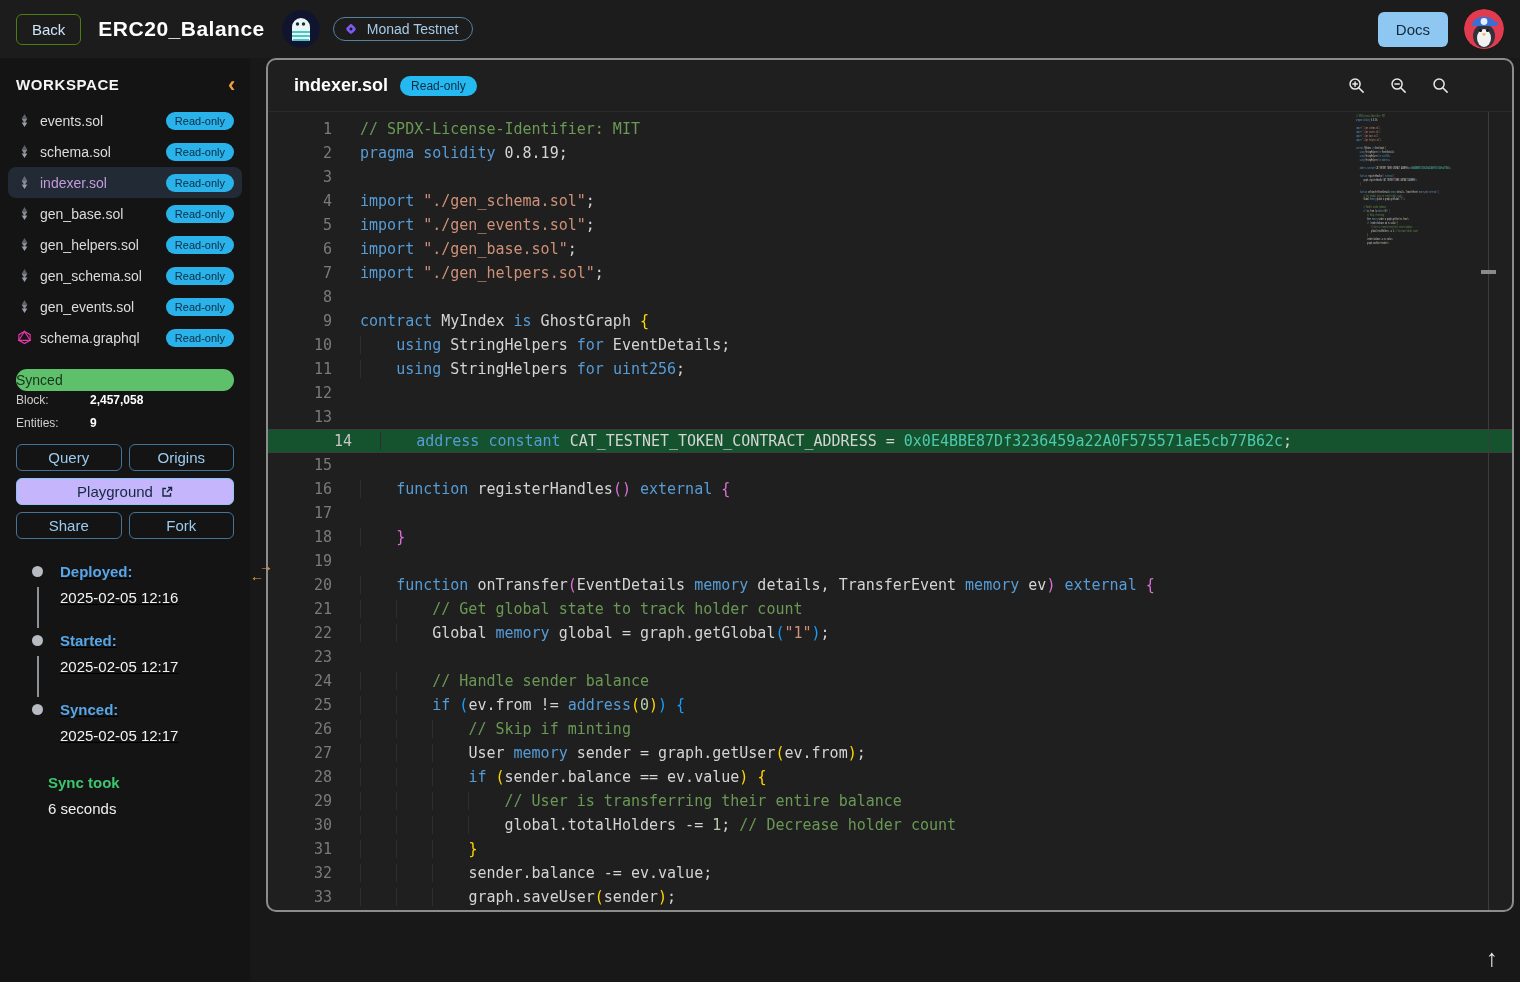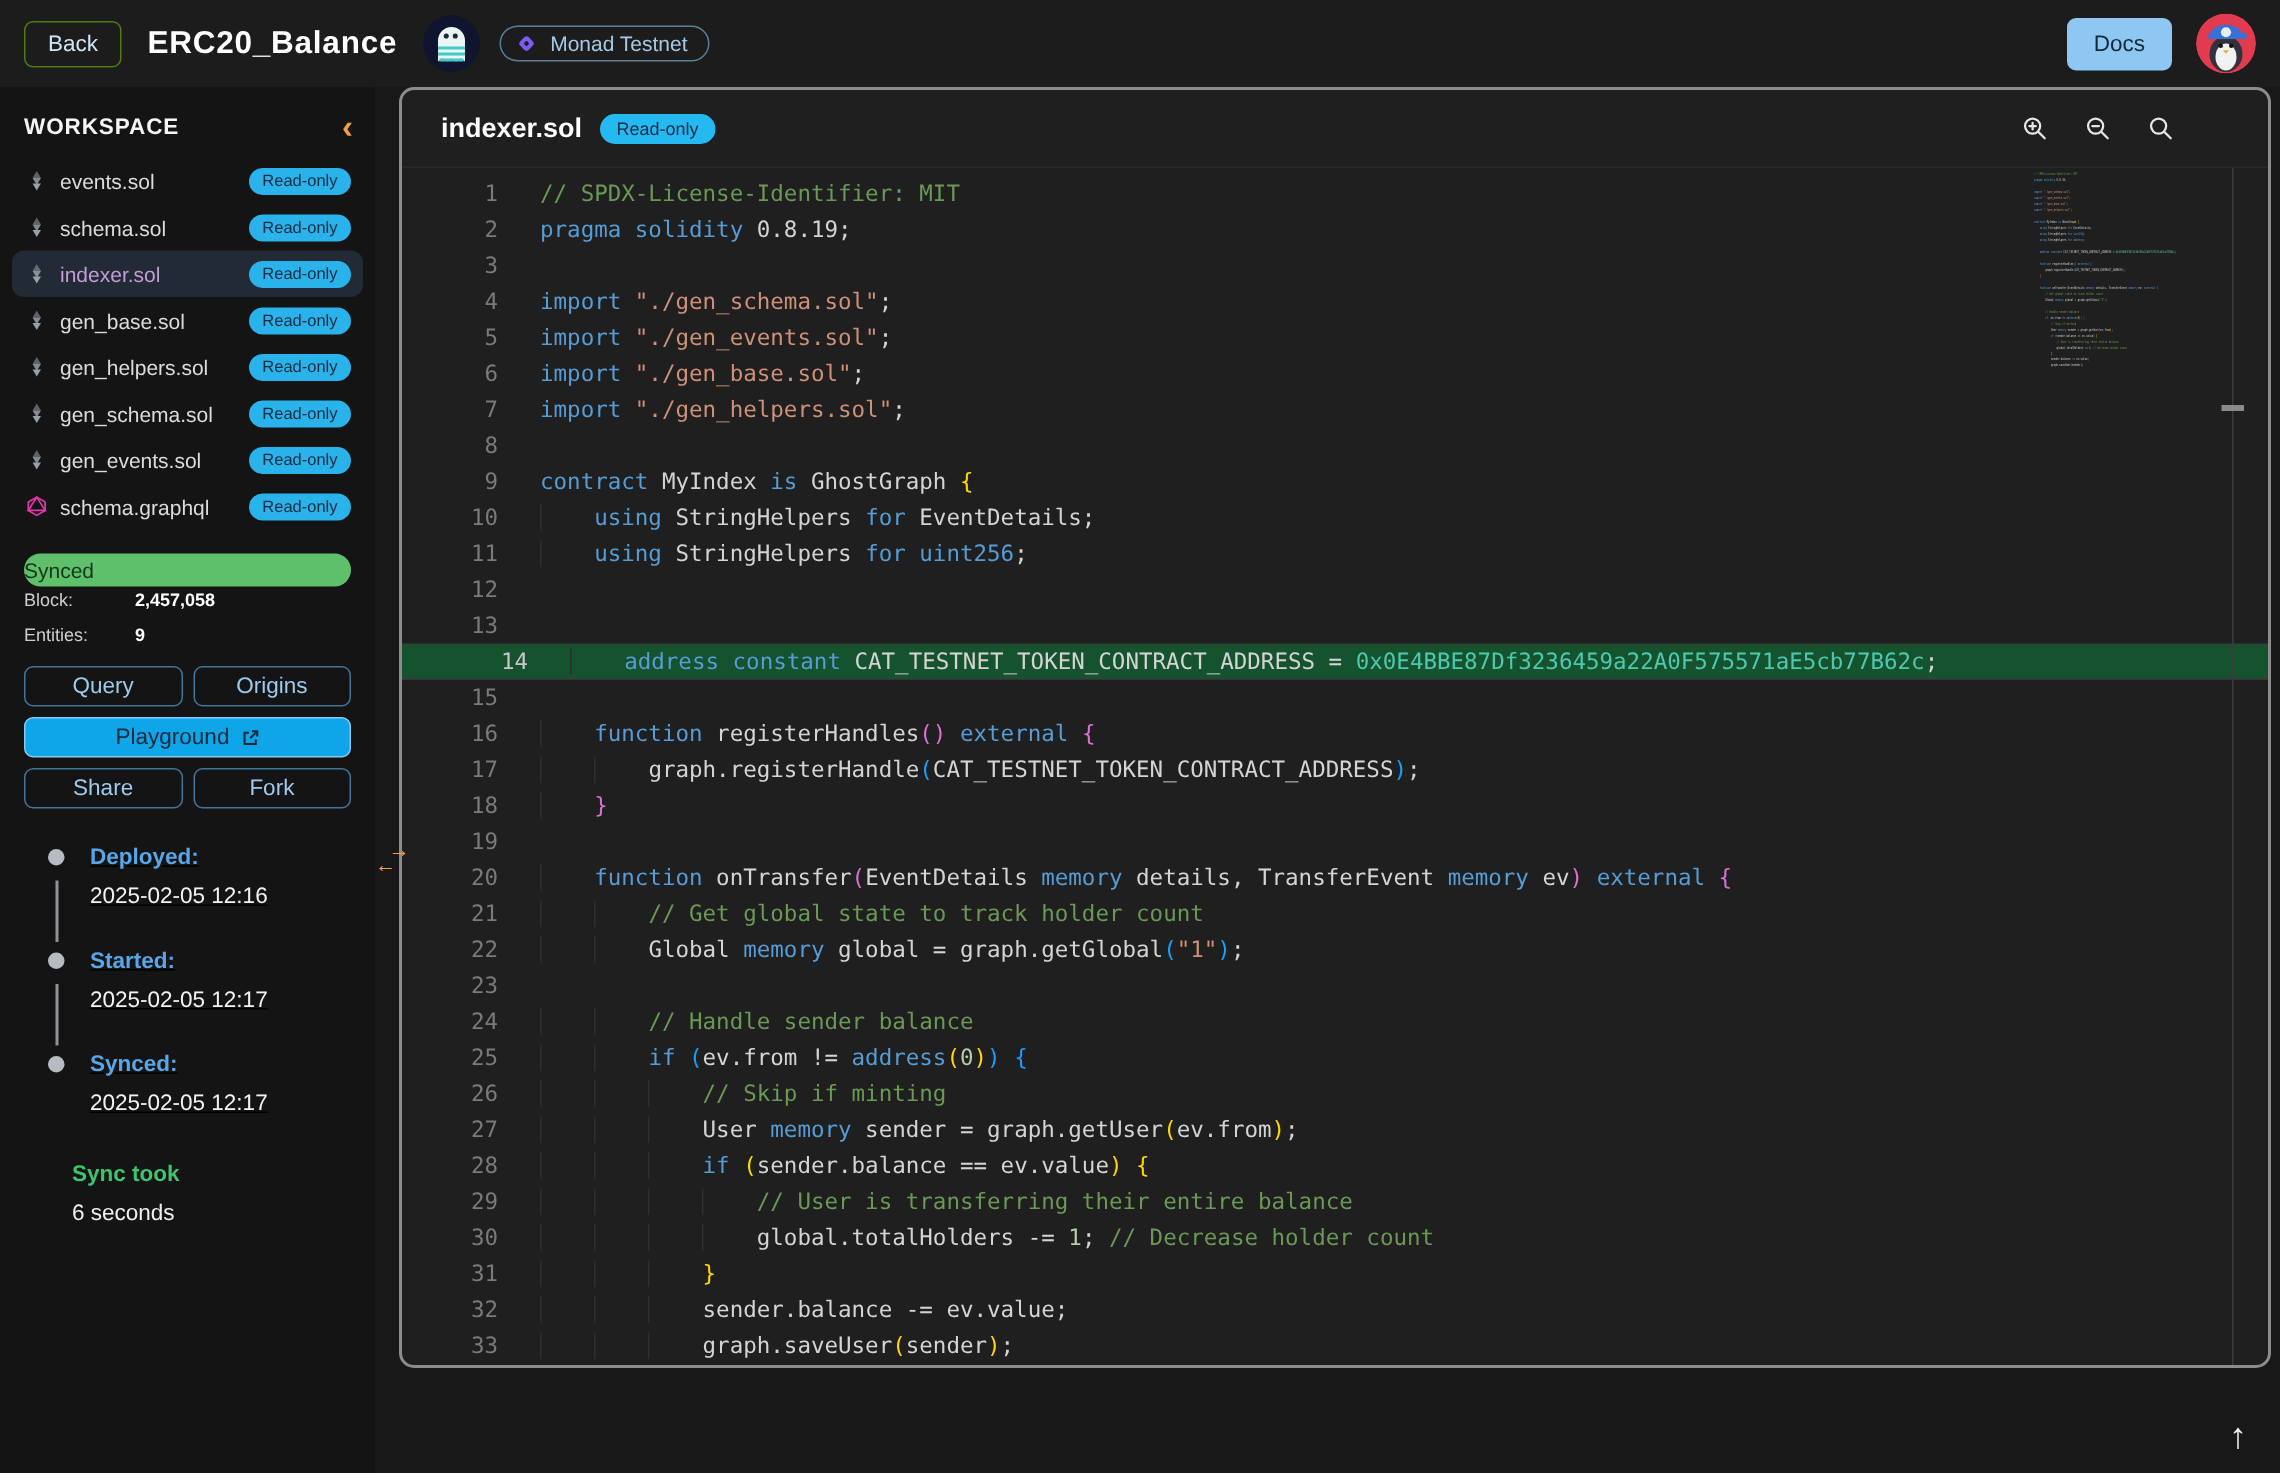--- a/index.html
+++ b/index.html
@@ -39,21 +39,21 @@
     border-radius:12px; padding:3px 0; font-size:14px; }
   .stats { margin:2px 16px 0; font-size:12px; }
   .stat-row { display:flex; margin-bottom:9px; }
   .stat-label { width:74px; color:#cfcfcf; }
   .stat-value { color:#ffffff;font-weight:bold; }
   .btn-grid { display:grid; grid-template-columns:1fr 1fr; gap:7px; margin:0 16px 7px; }
   .btn-grid.first { margin-top:14px; }
   .btn-ghost { background:transparent; border:1px solid #43749a; color:#9ccbef; border-radius:6px;
     padding:4px 0; font-size:15px; text-align:center; cursor:pointer; font-family:inherit; }
   .btn-playground { display:flex; justify-content:center; align-items:center; gap:8px; margin:0 16px 7px;
-    background:#0ea5e9; border:1px solid #8cc6f2; color:#142a3c; border-radius:6px; padding:4px 0;
+    background:#c4b5fd; border:1px solid #8cc6f2; color:#142a3c; border-radius:6px; padding:4px 0;
     font-size:15px; cursor:pointer; font-family:inherit; width:calc(100% - 32px); }
   .timeline { margin:24px 16px 0 32px;text-decoration:underline; }
   .tl-item { position:relative; padding-left:28px; padding-bottom:26px; }
   .tl-dot { position:absolute; left:0; top:3px; width:11px; height:11px; border-radius:50%; background:#b7bcc2; }
   .tl-item:not(:last-child)::before { content:""; position:absolute; left:5px; top:24px; bottom:4px;
     width:2px; background:#8d9298; }
   .tl-label { color:#58a6e8; font-weight:bold; font-size:15px; margin-bottom:9px; }
   .tl-time { color:#f2f2f2; font-size:15px; }
   .sync-took { margin:4px 16px 0 48px; }
   .sync-took-label { color:#3ec46d; font-weight:bold; font-size:15px; margin-bottom:9px; }
@@ -334,21 +334,21 @@
           <div class="code-line"><span class="ln">7</span><span class="lc"><span class="tok-k">import</span><span class="tok-p"> </span><span class="tok-s">"./gen_helpers.sol"</span><span class="tok-p">;</span></span></div>
           <div class="code-line"><span class="ln">8</span><span class="lc"></span></div>
           <div class="code-line"><span class="ln">9</span><span class="lc"><span class="tok-k">contract</span><span class="tok-p"> MyIndex </span><span class="tok-k">is</span><span class="tok-p"> GhostGraph </span><span class="tok-b1">{</span></span></div>
           <div class="code-line"><span class="ln">10</span><span class="lc"><span class="tok-i">    </span><span class="tok-k">using</span><span class="tok-p"> StringHelpers </span><span class="tok-k">for</span><span class="tok-p"> EventDetails;</span></span></div>
           <div class="code-line"><span class="ln">11</span><span class="lc"><span class="tok-i">    </span><span class="tok-k">using</span><span class="tok-p"> StringHelpers </span><span class="tok-k">for</span><span class="tok-p"> </span><span class="tok-k">uint256</span><span class="tok-p">;</span></span></div>
           <div class="code-line"><span class="ln">12</span></div>
           <div class="code-line"><span class="ln">13</span><span class="lc"></span></div>
           <div class="code-line current"><span class="ln">14</span><span class="lc"><span class="tok-i">    </span><span class="tok-k">address</span><span class="tok-p"> </span><span class="tok-k">constant</span><span class="tok-p"> CAT_TESTNET_TOKEN_CONTRACT_ADDRESS = </span><span class="tok-t">0x0E4BBE87Df3236459a22A0F575571aE5cb77B62c</span><span class="tok-p">;</span></span></div>
           <div class="code-line"><span class="ln">15</span><span class="lc"></span></div>
           <div class="code-line"><span class="ln">16</span><span class="lc"><span class="tok-i">    </span><span class="tok-k">function</span><span class="tok-p"> registerHandles</span><span class="tok-b2">()</span><span class="tok-p"> </span><span class="tok-k">external</span><span class="tok-p"> </span><span class="tok-b2">{</span></span></div>
-          <div class="code-line"><span class="ln">17</span><span class="lc"><span class="tok-i">    </span><span class="tok-i">    </span><span class="tok-p">graph.registerHandle</span><span class="tok-b3">(</span><span class="tok-p">CAT_TESTNET_TOKEN_CONTRACT_ADDRESS</span><span class="tok-b3">)</span><span class="tok-p">;</span></span></div>
+          <div class="code-line"><span class="ln">17</span></div>
           <div class="code-line"><span class="ln">18</span><span class="lc"><span class="tok-i">    </span><span class="tok-b2">}</span></span></div>
           <div class="code-line"><span class="ln">19</span><span class="lc"></span></div>
           <div class="code-line"><span class="ln">20</span><span class="lc"><span class="tok-i">    </span><span class="tok-k">function</span><span class="tok-p"> onTransfer</span><span class="tok-b2">(</span><span class="tok-p">EventDetails </span><span class="tok-k">memory</span><span class="tok-p"> details, TransferEvent </span><span class="tok-k">memory</span><span class="tok-p"> ev</span><span class="tok-b2">)</span><span class="tok-p"> </span><span class="tok-k">external</span><span class="tok-p"> </span><span class="tok-b2">{</span></span></div>
           <div class="code-line"><span class="ln">21</span><span class="lc"><span class="tok-i">    </span><span class="tok-i">    </span><span class="tok-c">// Get global state to track holder count</span></span></div>
           <div class="code-line"><span class="ln">22</span><span class="lc"><span class="tok-i">    </span><span class="tok-i">    </span><span class="tok-p">Global </span><span class="tok-k">memory</span><span class="tok-p"> global = graph.getGlobal</span><span class="tok-b3">(</span><span class="tok-s">"1"</span><span class="tok-b3">)</span><span class="tok-p">;</span></span></div>
           <div class="code-line"><span class="ln">23</span><span class="lc"></span></div>
           <div class="code-line"><span class="ln">24</span><span class="lc"><span class="tok-i">    </span><span class="tok-i">    </span><span class="tok-c">// Handle sender balance</span></span></div>
           <div class="code-line"><span class="ln">25</span><span class="lc"><span class="tok-i">    </span><span class="tok-i">    </span><span class="tok-k">if</span><span class="tok-p"> </span><span class="tok-b3">(</span><span class="tok-p">ev.from != </span><span class="tok-k">address</span><span class="tok-b1">(</span><span class="tok-n">0</span><span class="tok-b1">)</span><span class="tok-b3">)</span><span class="tok-p"> </span><span class="tok-b3">{</span></span></div>
           <div class="code-line"><span class="ln">26</span><span class="lc"><span class="tok-i">    </span><span class="tok-i">    </span><span class="tok-i">    </span><span class="tok-c">// Skip if minting</span></span></div>
           <div class="code-line"><span class="ln">27</span><span class="lc"><span class="tok-i">    </span><span class="tok-i">    </span><span class="tok-i">    </span><span class="tok-p">User </span><span class="tok-k">memory</span><span class="tok-p"> sender = graph.getUser</span><span class="tok-b1">(</span><span class="tok-p">ev.from</span><span class="tok-b1">)</span><span class="tok-p">;</span></span></div>

